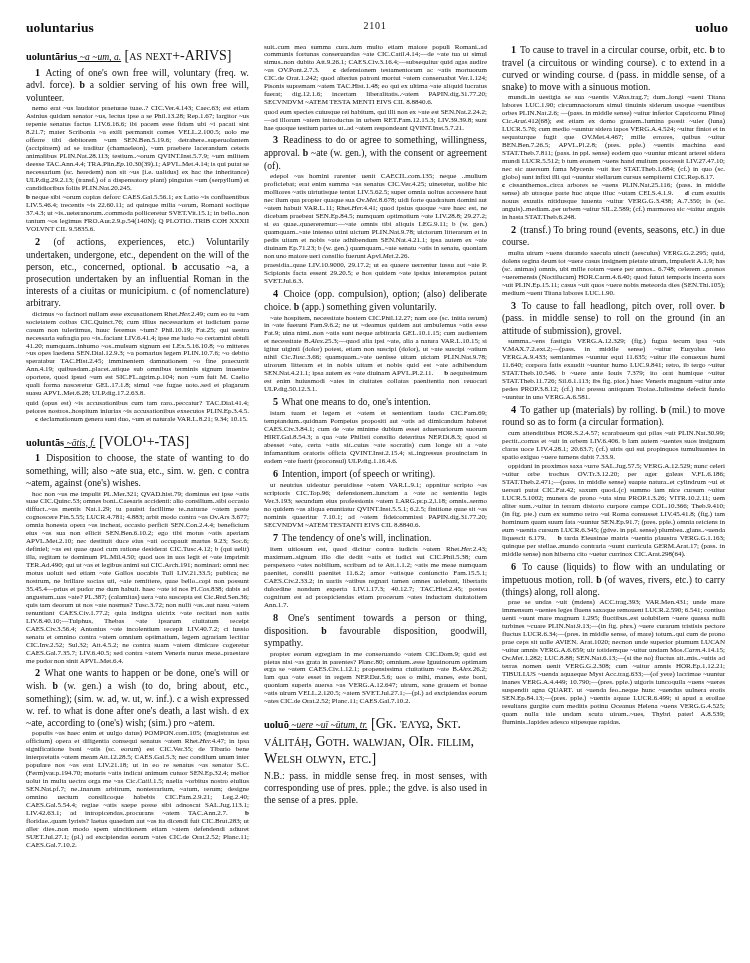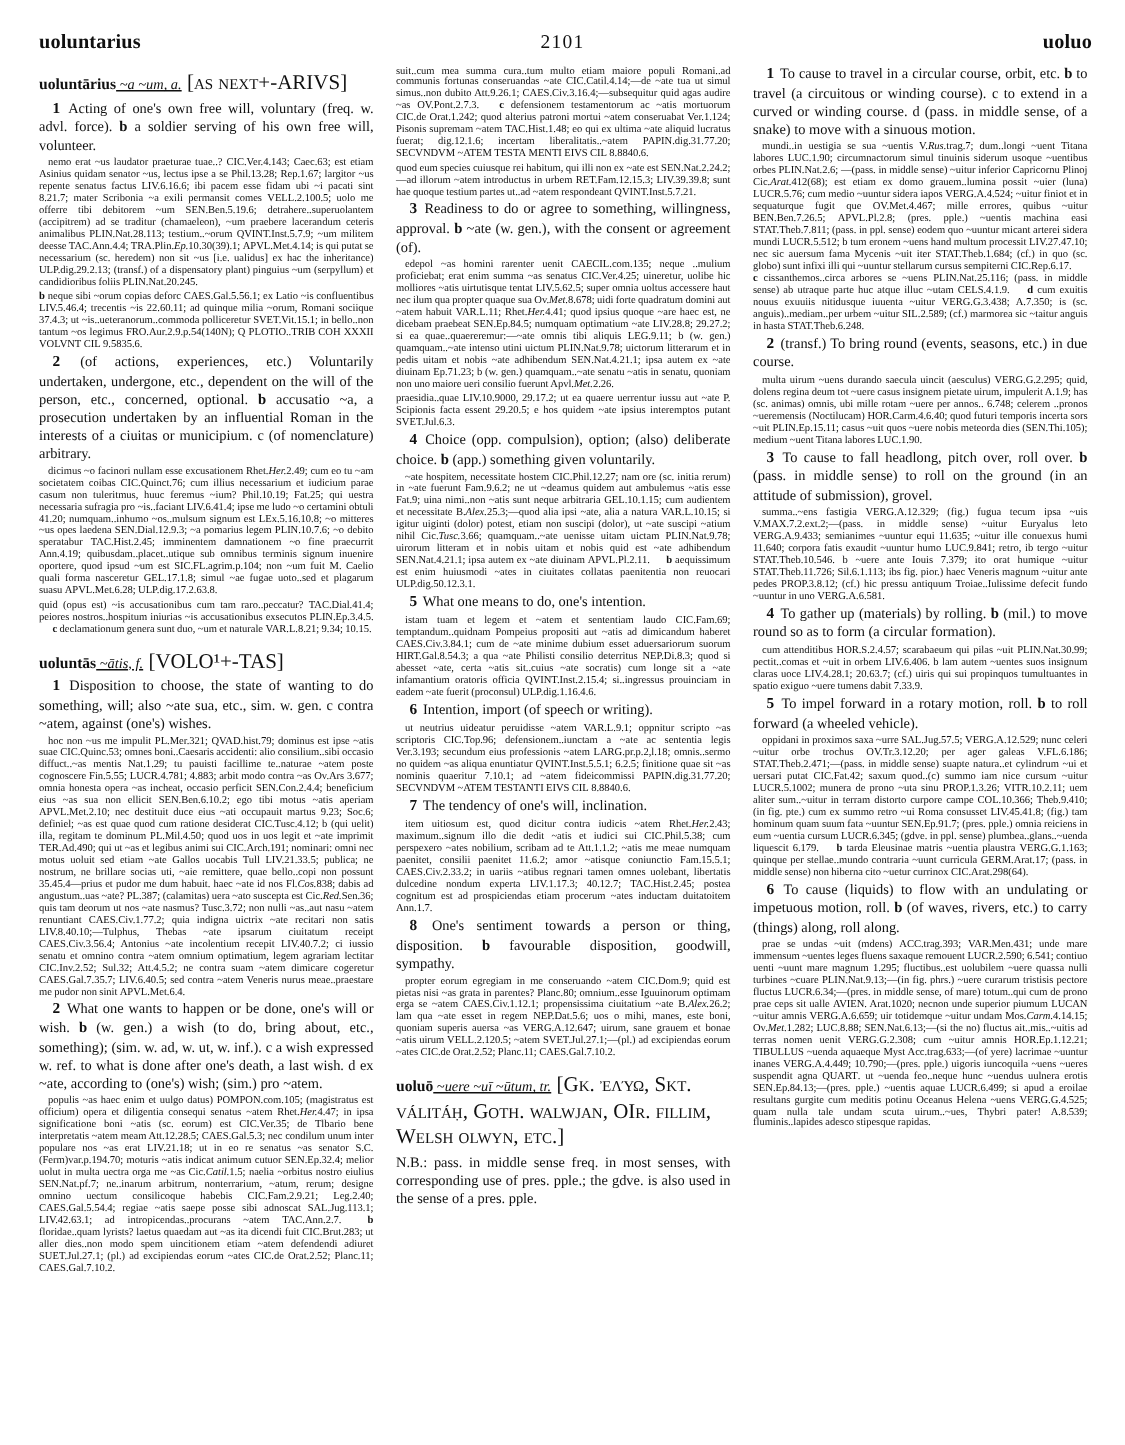--- a/index.html
+++ b/index.html
@@ -29,21 +29,21 @@
     justify-content: space-between;
     height: 22px;
     margin-bottom: 6px;
   }
   .runhead-left, .runhead-right {
     font-weight: bold;
     font-size: 13.5px;
     letter-spacing: .1px;
   }
   .runhead-center {
-    font-size: 13px;
+    font-size: 10px;
     letter-spacing: .8px;
     position: absolute;
     left: 0; right: 0;
     text-align: center;
     top: 20px;
   }
 
   
   .columns {
     display: flex;
@@ -158,20 +158,19 @@
       </div>
     <div class="col" id="col-3">
         <p class="sense"><span class="num">1</span><span> To cause to travel in a circular course, orbit, etc. </span><span class="sub">b</span><span> to travel (a circuitous or winding course). c to extend in a curved or winding course. d (pass. in middle sense, of a snake) to move with a sinuous motion.</span></p>
         <p class="cit"><span>mundi..in uestigia se sua ~uentis V.<i>Rus.</i>trag.7; dum..longi ~uent Titana labores <span class="sc">LUC.</span>1.90; circumnactorum simul tinuinis siderum usoque ~uentibus orbes <span class="sc">PLIN.</span>Nat.2.6; —(pass. in middle sense) ~uitur inferior Capricornu Plinoj Cic.<i>Arat.</i>412(68); est etiam ex domo grauem..lumina possit ~uier (luna) <span class="sc">LUCR.</span>5.76; cum medio ~uuntur sidera iapos <span class="sc">VERG.A.</span>4.524; ~uitur finiot et in sequaturque fugit que <span class="sc">OV.</span>Met.4.467; mille errores, quibus ~uitur <span class="sc">BEN.</span>Ben.7.26.5; <span class="sc">APVL.</span>Pl.2.8; (pres. pple.) ~uentis machina easi <span class="sc">STAT.</span>Theb.7.811; (pass. in ppl. sense) eodem quo ~uuntur micant arterei sidera mundi <span class="sc">LUCR.</span>5.512; b tum eronem ~uens hand multum processit <span class="sc">LIV.</span>27.47.10; nec sic auersum fama Mycenis ~uit iter <span class="sc">STAT.</span>Theb.1.684; (cf.) in quo (sc. globo) sunt infixi illi qui ~uuntur stellarum cursus sempiterni <span class="sc">CIC.</span>Rep.6.17. </span><span class="gap"></span><b>c</b><span> cissanthemos..circa arbores se ~uens <span class="sc">PLIN.</span>Nat.25.116; (pass. in middle sense) ab utraque parte huc atque illuc ~utam <span class="sc">CELS.</span>4.1.9. </span><span class="gap"></span><b>d</b><span> cum exuitis nouus exuuiis nitidusque iuuenta ~uitur <span class="sc">VERG.G.</span>3.438; A.7.350; is (sc. anguis)..mediam..per urbem ~uitur <span class="sc">SIL.</span>2.589; (cf.) marmorea sic ~taitur anguis in hasta <span class="sc">STAT.</span>Theb.6.248.</span></p>
         <p class="sense"><span class="num">2</span><span> (transf.) To bring round (events, seasons, etc.) in due course.</span></p>
         <p class="cit"><span>multa uirum ~uens durando saecula uincit (aesculus) <span class="sc">VERG.G.</span>2.295; quid, dolens regina deum tot ~uere casus insignem pietate uirum, impulerit A.1.9; has (sc. animas) omnis, ubi mille rotam ~uere per annos.. 6.748; celerem ..pronos ~ueremensis (Noctilucam) <span class="sc">HOR.</span>Carm.4.6.40; quod futuri temporis incerta sors ~uit <span class="sc">PLIN.</span>Ep.15.11; casus ~uit quos ~uere nobis meteorda dies (<span class="sc">SEN.</span>Thi.105); medium ~uent Titana labores <span class="sc">LUC.</span>1.90.</span></p>
         <p class="sense"><span class="num">3</span><span> To cause to fall headlong, pitch over, roll over. </span><span class="sub">b</span><span> (pass. in middle sense) to roll on the ground (in an attitude of submission), grovel.</span></p>
         <p class="cit"><span>summa..~ens fastigia <span class="sc">VERG.A.</span>12.329; (fig.) fugua tecum ipsa ~uis V.<span class="sc">MAX.</span>7.2.ext.2;—(pass. in middle sense) ~uitur Euryalus leto <span class="sc">VERG.A.</span>9.433; semianimes ~uuntur equi 11.635; ~uitur ille conuexus humi 11.640; corpora fatis exaudit ~uuntur humo <span class="sc">LUC.</span>9.841; retro, ib tergo ~uitur <span class="sc">STAT.</span>Theb.10.546. b ~uere ante Iouis 7.379; ito orat humique ~uitur <span class="sc">STAT.</span>Theb.11.726; Sil.6.1.113; ibs fig. pior.) haec Veneris magnum ~uitur ante pedes <span class="sc">PROP.</span>3.8.12; (cf.) hic pressu antiquum Troiae..Iulissime defecit fundo ~uuntur in uno <span class="sc">VERG.A.</span>6.581.</span></p>
         <p class="sense"><span class="num">4</span><span> To gather up (materials) by rolling. </span><span class="sub">b</span><span> (mil.) to move round so as to form (a circular formation).</span></p>
         <p class="cit"><span>cum attenditibus <span class="sc">HOR.S.</span>2.4.57; scarabaeum qui pilas ~uit <span class="sc">PLIN.</span>Nat.30.99; pectit..comas et ~uit in orbem <span class="sc">LIV.</span>6.406. b lam autem ~uentes suos insignum claras uoce <span class="sc">LIV.</span>4.28.1; 20.63.7; (cf.) uiris qui sui propinquos tumultuantes in spatio exiguo ~uere tumens dabit 7.33.9.</span></p>
-        <p class="sense"><span class="num">5</span><span> To impel forward in a rotary motion, roll. </span><span class="sub">b</span><span> to roll forward (a wheeled vehicle).</span></p>
         <p class="cit"><span>oppidani in proximos saxa ~urre <span class="sc">SAL.</span>Jug.57.5; <span class="sc">VERG.A.</span>12.529; nunc celeri ~uitur orbe trochus <span class="sc">OV.</span>Tr.3.12.20; per ager galeas V.<span class="sc">FL.</span>6.186; <span class="sc">STAT.</span>Theb.2.471;—(pass. in middle sense) suapte natura..et cylindrum ~ui et uersari putat <span class="sc">CIC.</span>Fat.42; saxum quod..(c) summo iam nice cursum ~uitur <span class="sc">LUCR.</span>5.1002; munera de prono ~uta sinu <span class="sc">PROP.</span>1.3.26; <span class="sc">VITR.</span>10.2.11; uem aliter sum..~uitur in terram distorto curpore campe <span class="sc">COL.</span>10.366; Theb.9.410; (in fig. pte.) cum ex summo retro ~ui Roma consusset <span class="sc">LIV.</span>45.41.8; (fig.) tam hominum quam suum fata ~uuntur <span class="sc">SEN.</span>Ep.91.7; (pres. pple.) omnia reiciens in eum ~uentia cursum <span class="sc">LUCR.</span>6.345; (gdve. in ppl. sense) plumbea..glans..~uenda liquescit 6.179. </span><span class="gap"></span><b>b</b><span> tarda Eleusinae matris ~uentia plaustra <span class="sc">VERG.G.</span>1.163; quinque per stellae..mundo contraria ~uunt curricula <span class="sc">GERM.</span>Arat.17; (pass. in middle sense) non hiberna cito ~uetur currinox <span class="sc">CIC.</span>Arat.298(64).</span></p>
         <p class="sense"><span class="num">6</span><span> To cause (liquids) to flow with an undulating or impetuous motion, roll. </span><span class="sub">b</span><span> (of waves, rivers, etc.) to carry (things) along, roll along.</span></p>
         <p class="cit"><span>prae se undas ~uit (mdens) <span class="sc">ACC.</span>trag.393; <span class="sc">VAR.</span>Men.431; unde mare immensum ~uentes leges fluens saxaque remouent <span class="sc">LUCR.</span>2.590; 6.541; contiuo uenti ~uunt mare magnum 1.295; fluctibus..est uolubilem ~uere quassa nulli turbines ~cuare <span class="sc">PLIN.</span>Nat.9.13;—(in fig. phrs.) ~uere curarum tristisis pectore fluctus <span class="sc">LUCR.</span>6.34;—(pres. in middle sense, of mare) totum..qui cum de prono prae ceps sit ualle <span class="sc">AVIEN</span>. Arat.1020; necnon unde superior piumum <span class="sc">LUCAN</span> ~uitur amnis <span class="sc">VERG.A.</span>6.659; uir totidemque ~uitur undam Mos.<i>Carm.</i>4.14.15; Ov.<i>Met.</i>1.282; <span class="sc">LUC.</span>8.88; <span class="sc">SEN.</span>Nat.6.13;—(si the no) fluctus ait..mis..~uitis ad terras nomen uenit <span class="sc">VERG.G.</span>2.308; cum ~uitur amnis <span class="sc">HOR.</span>Ep.1.12.21; <span class="sc">TIBULLUS</span> ~uenda aquaeque Myst Acc.trag.633;—(of yere) lacrimae ~uuntur inanes <span class="sc">VERG.A.</span>4.449; 10.790;—(pres. pple.) uigoris iuncoquila ~uens ~ueres suspendit agna <span class="sc">QUART</span>. ut ~uenda feo..neque hunc ~uendus uulnera erotis <span class="sc">SEN.</span>Ep.84.13;—(pres. pple.) ~uentis aquae <span class="sc">LUCR.</span>6.499; si apud a eroilae resultans gurgite cum meditis potinu Oceanus Helena ~uens <span class="sc">VERG.G.</span>4.525; quam nulla tale undam scuta uirum..~ues, Thybri pater! A.8.539; fluminis..lapides adesco stipesque rapidas.</span></p>
       </div>
   </div>
 
 </div>
 
 </body></html>

